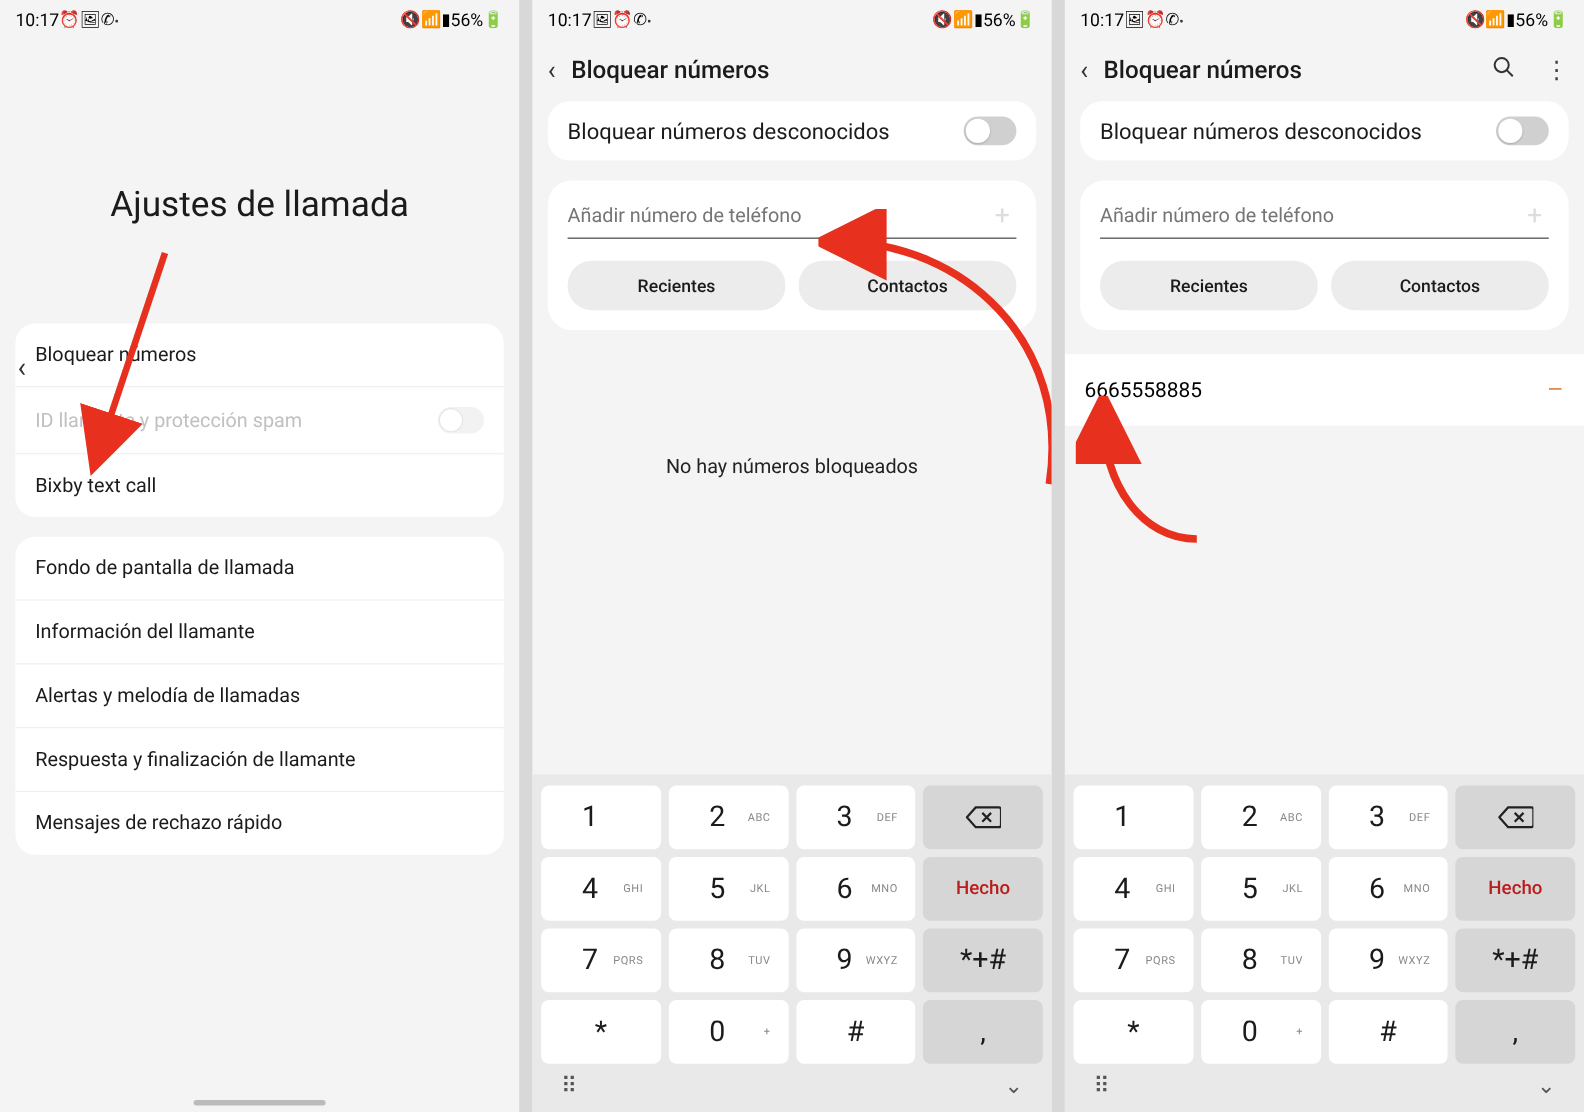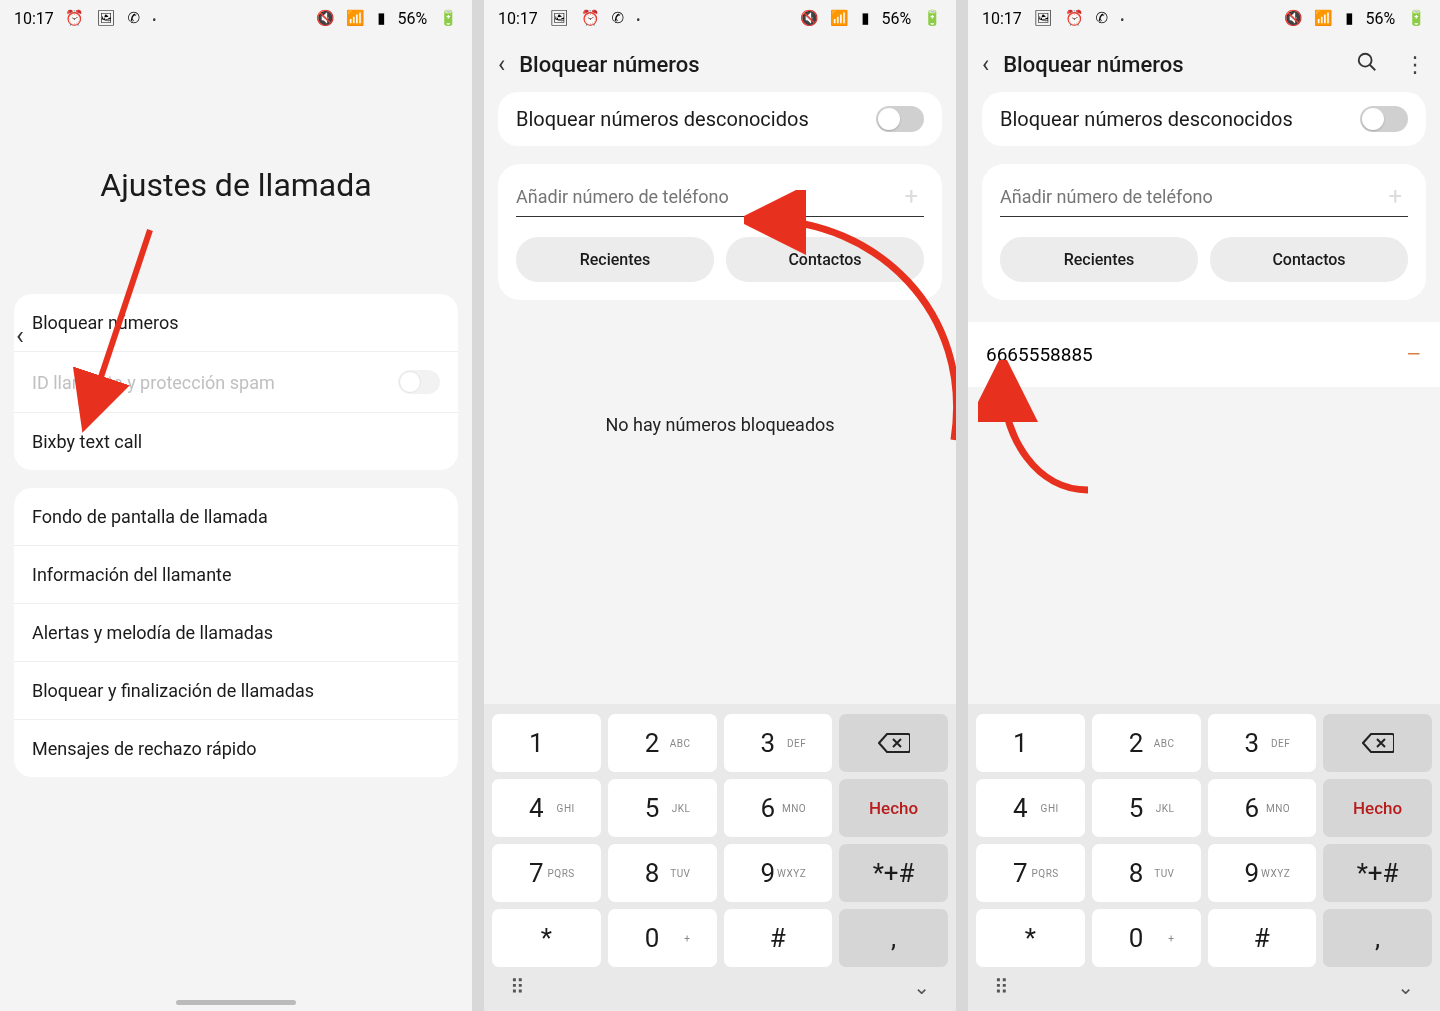--- a/index.html
+++ b/index.html
@@ -1,19 +1,19 @@
 <!DOCTYPE html>
 <html><head>
 <meta charset="utf-8">
 <style>
   * { box-sizing: border-box; margin: 0; padding: 0; font-family: -apple-system, BlinkMacSystemFont, "Segoe UI", Roboto, Arial, sans-serif; }
   body { background: #d8d8d8; display: flex; gap: 12px; width: 1440px; height: 1011px; overflow: hidden; }
   .phone { background: #f4f4f4; flex: 1; position: relative; display: flex; flex-direction: column; overflow: hidden; }
   .statusbar { height: 36px; display: flex; justify-content: space-between; align-items: center; padding: 0 14px; font-size: 16px; background: #f4f4f4; }
-  .statusbar .left, .statusbar .right { display: flex; align-items: center; gap: 12px; justify-content: flex-end; }
+  .statusbar .left, .statusbar .right { display: flex; align-items: center; gap: 0; justify-content: flex-end; }
   .sb-icon { font-size: 15px; line-height: 1; }
   .sb-dot::after { content: "•"; font-size: 12px; color: #333; }
 
   
   .s1-big-title { font-size: 32px; font-weight: 400; text-align: center; margin-top: 130px; color: #1b1b1b; }
   .s1-back { position: absolute; left: 16px; top: 320px; font-size: 26px; color: #333; }
   .s1-card { background: #fff; border-radius: 18px; margin: 0 14px; overflow: hidden; }
   .s1-card.first { margin-top: 90px; }
   .s1-card.second { margin-top: 18px; }
   .s1-item { padding: 18px 18px; font-size: 18px; color: #1b1b1b; border-bottom: 1px solid #eee; display: flex; justify-content: space-between; align-items: center; }
@@ -45,21 +45,21 @@
   .empty-msg { text-align: center; font-size: 18px; color: #222; margin-top: 100px; }
 
   .blocked-row { background: #fff; display: flex; justify-content: space-between; align-items: center; padding: 16px 18px; font-size: 19px; margin-top: 8px; }
   .minus-ic { color: #d67a3a; font-size: 28px; font-weight: 300; }
 
   
   .keypad-wrap { position: absolute; bottom: 0; left: 0; right: 0; background: #e9e9e9; padding: 10px 8px 8px; }
   .kp-grid { display: grid; grid-template-columns: repeat(4, 1fr); gap: 7px; }
   .kp-key { background: #fff; border-radius: 7px; height: 58px; display: flex; align-items: center; justify-content: center; position: relative; font-size: 26px; color: #1b1b1b; }
   .kp-key.grey { background: #d6d6d6; }
-  .kp-key .sub { position: absolute; right: 26px; font-size: 10px; color: #888; letter-spacing: .5px; text-align: right;}
+  .kp-key .sub { position: absolute; right: 16px; font-size: 10px; color: #888; letter-spacing: .5px; text-align: right;}
   .kp-key .num { margin-right: 20px; }
   .kp-done { color: #b91c1c; font-size: 17px; font-weight: 500; }
   .kp-bottom { display: flex; justify-content: space-between; align-items: center; padding: 8px 18px 4px; }
   .kp-bottom-ic { font-size: 20px; color: #555; }
   .backspace-svg { width: 32px; height: 22px; }
 
   
   .arrow-svg { position: absolute; pointer-events: none; }
 </style>
 </head>
@@ -103,21 +103,21 @@
     <div class="s1-item">
         <span>Fondo de pantalla de llamada</span>
       </div>
     <div class="s1-item">
         <span>Información del llamante</span>
       </div>
     <div class="s1-item">
         <span>Alertas y melodía de llamadas</span>
       </div>
     <div class="s1-item">
-        <span>Bloquear y finalización de llamadas</span>
+        <span>Respuesta y finalización de llamante</span>
       </div>
     <div class="s1-item">
         <span>Mensajes de rechazo rápido</span>
       </div>
   </div>
 
   <div class="navbar-hint"></div>
 
   <svg class="arrow-svg" style="left:60px; top:220px;" width="120" height="220">
     <defs>

